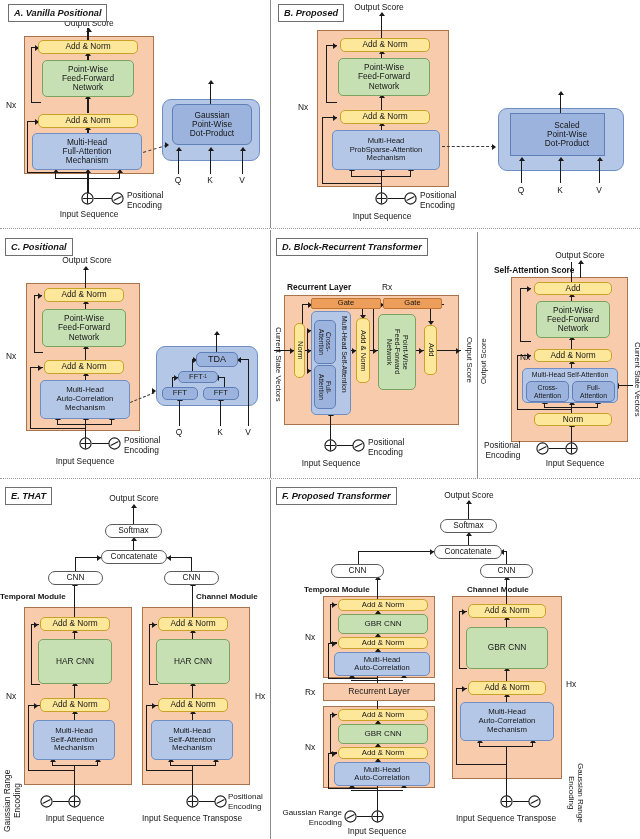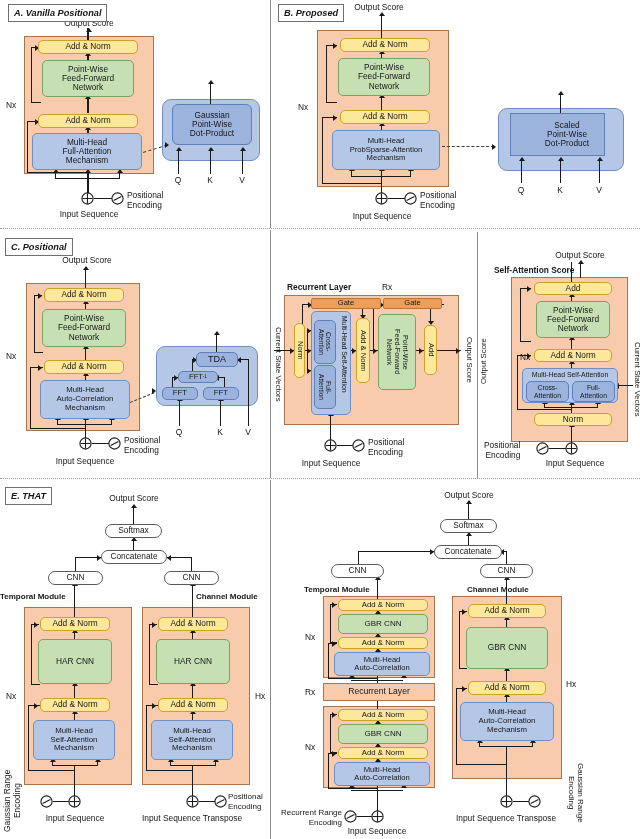--- a/index.html
+++ b/index.html
@@ -362,20 +362,21 @@
     <div class="arr arr-up" style="left:176.6px;top:167px;"></div>
     <div class="ln lnv" style="left:220px;top:170px;height:26px;"></div>
     <div class="arr arr-up" style="left:217.6px;top:167px;"></div>
     <div class="ln lnv" style="left:248px;top:179px;height:17px;"></div>
     <div class="lbl c" style="left:171px;top:198px;width:16px;">Q</div>
     <div class="lbl c" style="left:212px;top:198px;width:16px;">K</div>
     <div class="lbl c" style="left:240px;top:198px;width:16px;">V</div>
   </div>
 
   <div class="panel" style="left:272px;top:230px;width:368px;height:248px;">
+    <div class="ptitle" style="left:4px;top:8px;">D. Block-Recurrent Transformer</div>
 
     <div class="lbl bold" style="left:15px;top:53px;">Recurrent Layer</div>
     <div class="lbl" style="left:110px;top:53px;">Rx</div>
     <div class="container" style="left:12px;top:65px;width:175px;height:130px;"></div>
 
     <div class="lbl vert" style="left:1px;top:74px;height:120px;text-align:center;font-size:7.8px;">Current State Vectors</div>
     <div class="lbl vert" style="left:192px;top:90px;height:80px;text-align:center;font-size:7.8px;">Output Score</div>
 
     <div class="box b-orange" style="left:39px;top:68px;width:70px;height:11px;font-size:7.5px;border-radius:2px;">Gate</div>
     <div class="box b-orange" style="left:111px;top:68px;width:59px;height:11px;font-size:7.5px;border-radius:2px;">Gate</div>
@@ -664,20 +665,21 @@
           <circle cx="6.5" cy="6.5" r="5.6" fill="#fff" stroke="#1a1a1a" stroke-width="1.1"></circle>
           <path d="M2.6 8.4 L10.4 4.6" stroke="#1a1a1a" stroke-width="1.1"></path>
         </svg>
     </div>
     <div class="lbl" style="left:228px;top:312px;white-space:pre-line;line-height:1.2;font-size:8px;">Positional
 Encoding</div>
     <div class="lbl c" style="left:136px;top:334px;width:112px;">Input Sequence Transpose</div>
   </div>
 
   <div class="panel" style="left:272px;top:480px;width:368px;height:359px;">
+    <div class="ptitle" style="left:4px;top:7px;">F. Proposed Transformer</div>
 
     <div class="lbl c" style="left:152px;top:11px;width:90px;">Output Score</div>
     <div class="ln lnv" style="left:196px;top:22px;height:17px;"></div>
     <div class="arr arr-up" style="left:193.6px;top:20px;"></div>
 
     <div class="box b-white" style="left:168px;top:39px;width:57px;height:14px;">Softmax</div>
     <div class="ln lnv" style="left:196px;top:55px;height:10px;"></div>
     <div class="arr arr-up" style="left:193.6px;top:52px;"></div>
 
     <div class="box b-white" style="left:162px;top:65px;width:68px;height:14px;">Concatenate</div>
@@ -754,21 +756,21 @@
           <path d="M6.5 1.6v9.8M1.6 6.5h9.8" stroke="#1a1a1a" stroke-width="1.1"></path>
         </svg>
     </div>
     <div class="ln lnh" style="left:85px;top:336px;width:15px;"></div>
     <div class="icn" style="left:72px;top:330px;">
       <svg width="13" height="13" viewBox="0 0 13 13">
           <circle cx="6.5" cy="6.5" r="5.6" fill="#fff" stroke="#1a1a1a" stroke-width="1.1"></circle>
           <path d="M2.6 8.4 L10.4 4.6" stroke="#1a1a1a" stroke-width="1.1"></path>
         </svg>
     </div>
-    <div class="lbl" style="left:4px;top:328px;white-space:pre-line;line-height:1.2;font-size:8px;text-align:right;width:66px;">Recurrent Range
+    <div class="lbl" style="left:4px;top:328px;white-space:pre-line;line-height:1.2;font-size:8px;text-align:right;width:66px;">Gaussian Range
 Encoding</div>
     <div class="lbl c" style="left:62px;top:347px;width:86px;">Input Sequence</div>
 
     <div class="container" style="left:180px;top:116px;width:110px;height:183px;"></div>
     <div class="lbl" style="left:294px;top:200px;">Hx</div>
 
     <div class="box b-yellow" style="left:196px;top:124px;width:78px;height:14px;">Add &amp; Norm</div>
     <div class="box b-green" style="left:194px;top:147px;width:82px;height:42px;">GBR CNN</div>
     <div class="box b-yellow" style="left:196px;top:201px;width:78px;height:14px;">Add &amp; Norm</div>
     <div class="box b-blue" style="left:188px;top:222px;width:94px;height:39px;white-space:pre-line;font-size:7.8px;">Multi-Head

